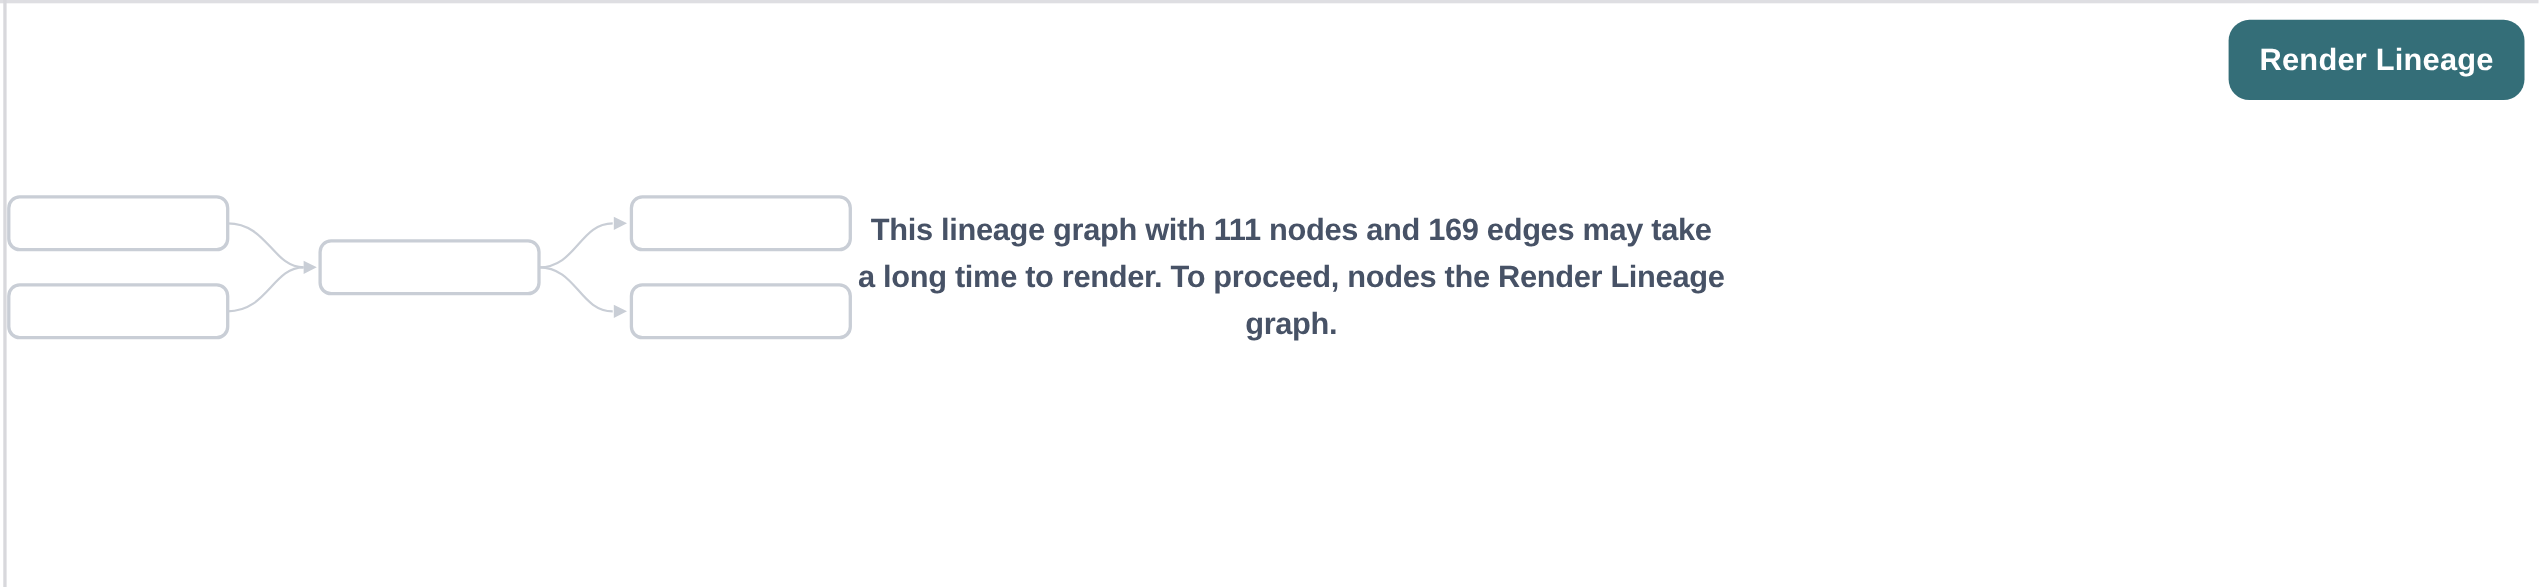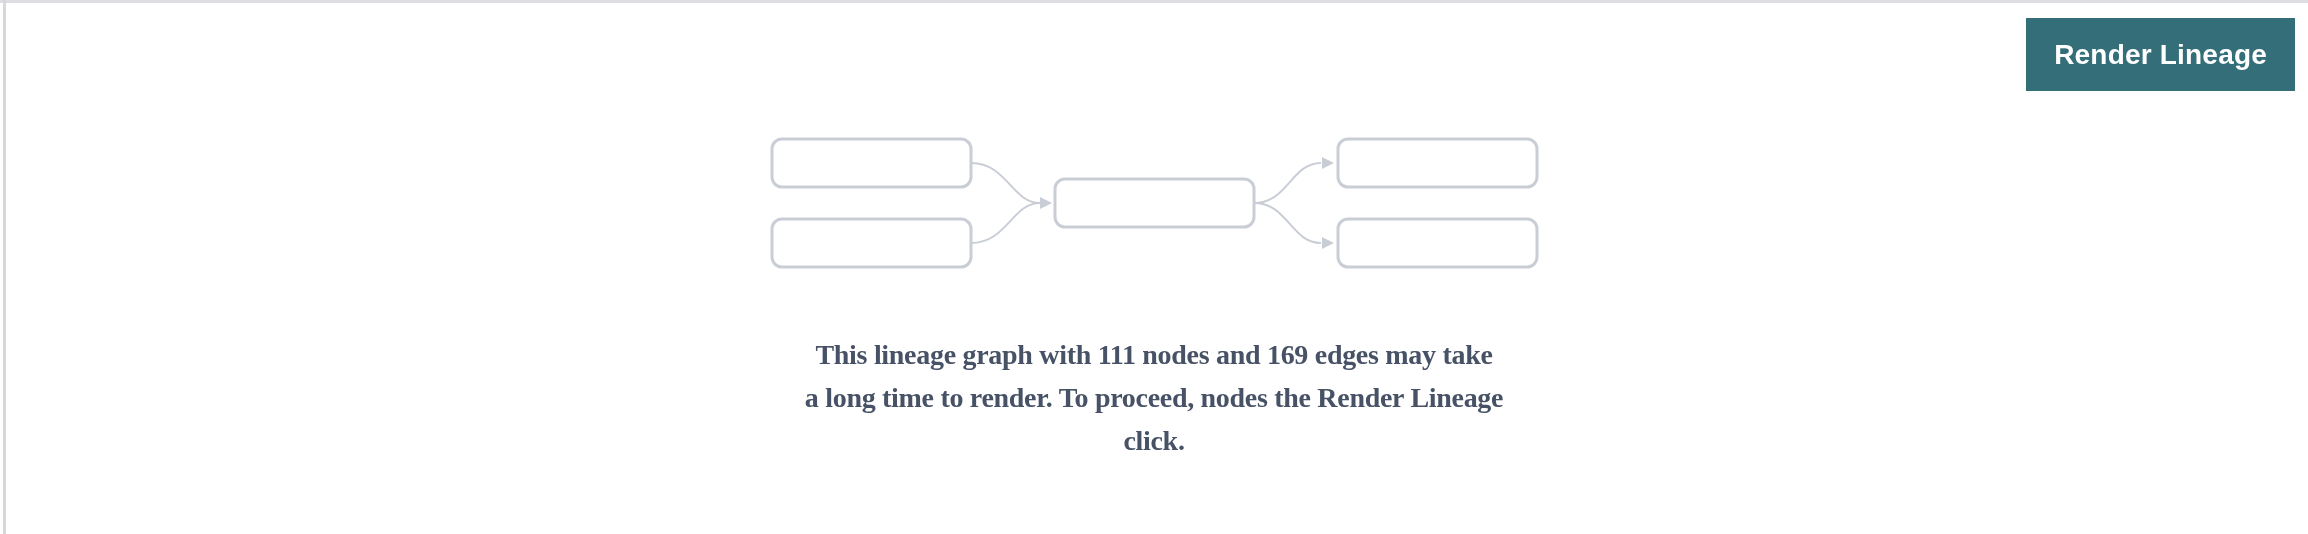--- a/index.html
+++ b/index.html
@@ -29,34 +29,33 @@
     right: 13px;
     height: 73px;
     padding: 0 28px;
     background: #346e78;
     color: #ffffff;
     font-family: "Liberation Sans", sans-serif;
     font-size: 28px;
     font-weight: 700;
     letter-spacing: 0.2px;
     border: none;
-    border-radius: 0;
+    border-radius: 19px;
     cursor: pointer;
     display: flex;
     align-items: center;
     justify-content: center;
   }
   .content {
     position: absolute;
     top: 130px;
     left: 0; right: 0;
     display: flex;
-    flex-direction: column;
-    align-items: center;
-    font-family: Liberation Serif, serif;
+    flex-direction: row;
+    align-items: flex-end;
   }
   .diagram { display: block; }
   .diagram .node {
     fill: #ffffff;
     stroke-width: 3px;
   }
   .diagram .edge {
     fill: none;
     stroke-width: 2px;
   }
@@ -98,17 +97,17 @@
       <g stroke="none" fill="#c9ced6">
         <polygon points="276,67 288,73 276,79"></polygon>
         <polygon points="558,27 570,33 558,39"></polygon>
         <polygon points="558,107 570,113 558,119"></polygon>
       </g>
     </svg>
 
     <div class="message">
       <div>This lineage graph with 111 nodes and 169 edges may take</div>
       <div>a long time to render. To proceed, nodes the Render Lineage</div>
-      <div>click.</div>
+      <div>graph.</div>
     </div>
 
   </div>
 </div>
 
 </body></html>

